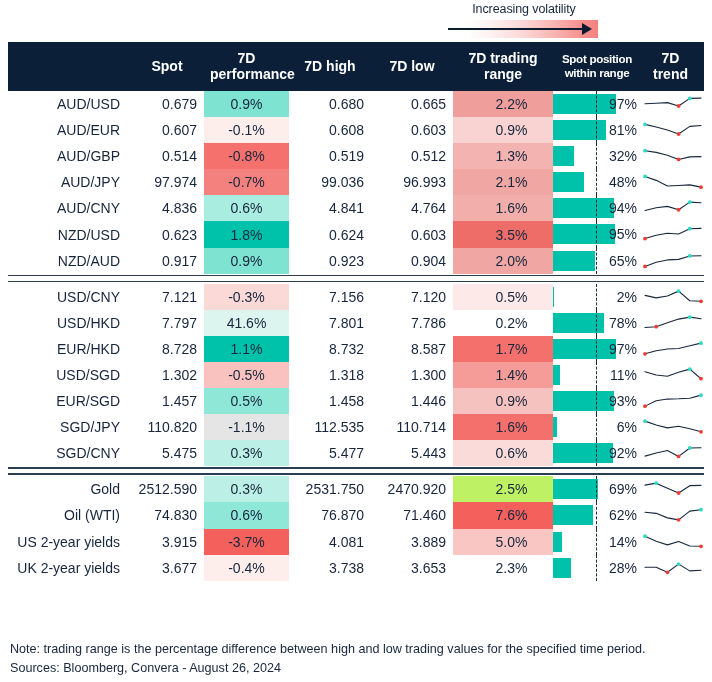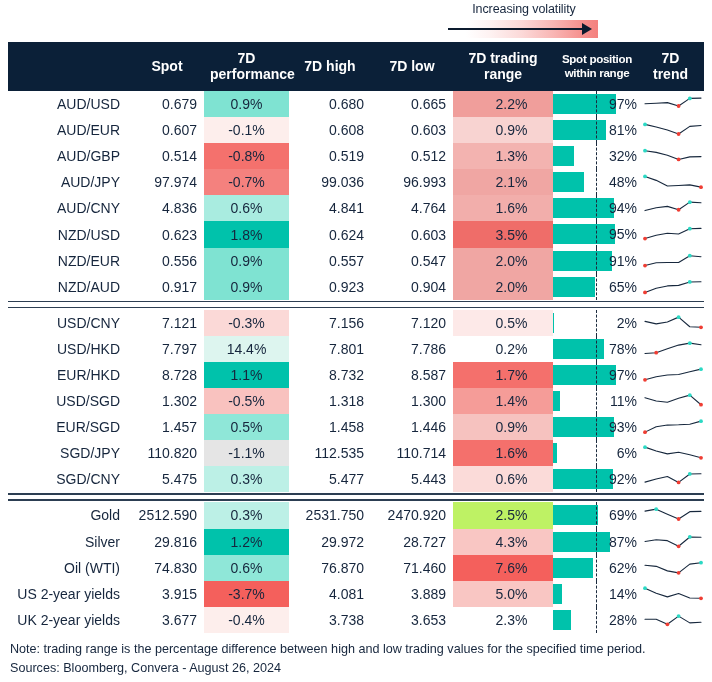--- a/index.html
+++ b/index.html
@@ -286,42 +286,20 @@
           </td>
           <td class="trend">
             <svg class="spark" viewBox="0 0 60 26.1" preserveAspectRatio="none">
               <path d="M 2.00 17.56 L 13.20 14.18 L 24.40 12.20 L 35.60 13.05 L 46.80 7.69 L 58.00 7.41" fill="none" stroke="#17283d" stroke-width="1.1" stroke-linejoin="round" stroke-linecap="round"></path>
               <circle cx="46.80" cy="7.69" r="1.9" fill="#2bd9c4"></circle>
               <circle cx="2.00" cy="17.56" r="1.9" fill="#ef3d33"></circle>
             </svg>
           </td>
         </tr>
         <tr>
-          <td class="name">NZD/EUR</td>
-          <td class="num">0.556</td>
-          <td class="perf" style="background:#7fe3d2">0.9%</td>
-          <td class="num">0.557</td>
-          <td class="num">0.547</td>
-          <td class="range" style="background:#f0a6a3">2.0%</td>
-          <td class="pos">
-            <div class="bar-zone">
-              <div class="bar" style="width:67.34%"></div>
-              <div class="mid-dash"></div>
-              <div class="pos-val">91%</div>
-            </div>
-          </td>
-          <td class="trend">
-            <svg class="spark" viewBox="0 0 60 26.1" preserveAspectRatio="none">
-              <path d="M 2.00 17.56 L 13.20 14.74 L 24.40 14.46 L 35.60 14.46 L 46.80 7.69 L 58.00 8.82" fill="none" stroke="#17283d" stroke-width="1.1" stroke-linejoin="round" stroke-linecap="round"></path>
-              <circle cx="46.80" cy="7.69" r="1.9" fill="#2bd9c4"></circle>
-              <circle cx="2.00" cy="17.56" r="1.9" fill="#ef3d33"></circle>
-            </svg>
-          </td>
-        </tr>
-        <tr>
           <td class="name">NZD/AUD</td>
           <td class="num">0.917</td>
           <td class="perf" style="background:#7fe3d2">0.9%</td>
           <td class="num">0.923</td>
           <td class="num">0.904</td>
           <td class="range" style="background:#f0a6a3">2.0%</td>
           <td class="pos">
             <div class="bar-zone">
               <div class="bar" style="width:48.1%"></div>
               <div class="mid-dash"></div>
@@ -360,21 +338,21 @@
             <svg class="spark" viewBox="0 0 60 26.1" preserveAspectRatio="none">
               <path d="M 2.00 11.36 L 13.20 13.90 L 24.40 11.92 L 35.60 7.13 L 46.80 16.72 L 58.00 17.28" fill="none" stroke="#17283d" stroke-width="1.1" stroke-linejoin="round" stroke-linecap="round"></path>
               <circle cx="35.60" cy="7.13" r="1.9" fill="#2bd9c4"></circle>
               <circle cx="58.00" cy="17.28" r="1.9" fill="#ef3d33"></circle>
             </svg>
           </td>
         </tr>
         <tr>
           <td class="name">USD/HKD</td>
           <td class="num">7.797</td>
-          <td class="perf" style="background:#ddf5ef">14.4%</td>
+          <td class="perf" style="background:#ddf5ef">41.6%</td>
           <td class="num">7.801</td>
           <td class="num">7.786</td>
           <td class="range" style="background:#ffffff">0.2%</td>
           <td class="pos">
             <div class="bar-zone">
               <div class="bar" style="width:57.72%"></div>
               <div class="mid-dash"></div>
               <div class="pos-val">78%</div>
             </div>
           </td>
@@ -518,42 +496,20 @@
           </td>
           <td class="trend">
             <svg class="spark" viewBox="0 0 60 26.1" preserveAspectRatio="none">
               <path d="M 2.00 9.10 L 13.20 7.13 L 24.40 12.20 L 35.60 17.00 L 46.80 9.67 L 58.00 9.38" fill="none" stroke="#17283d" stroke-width="1.1" stroke-linejoin="round" stroke-linecap="round"></path>
               <circle cx="13.20" cy="7.13" r="1.9" fill="#2bd9c4"></circle>
               <circle cx="35.60" cy="17.00" r="1.9" fill="#ef3d33"></circle>
             </svg>
           </td>
         </tr>
         <tr>
-          <td class="name">Silver</td>
-          <td class="num">29.816</td>
-          <td class="perf" style="background:#00c2ab">1.2%</td>
-          <td class="num">29.972</td>
-          <td class="num">28.727</td>
-          <td class="range" style="background:#f9c6c3">4.3%</td>
-          <td class="pos">
-            <div class="bar-zone">
-              <div class="bar" style="width:64.38%"></div>
-              <div class="mid-dash"></div>
-              <div class="pos-val">87%</div>
-            </div>
-          </td>
-          <td class="trend">
-            <svg class="spark" viewBox="0 0 60 26.1" preserveAspectRatio="none">
-              <path d="M 2.00 12.49 L 13.20 10.79 L 24.40 11.64 L 35.60 17.28 L 46.80 7.97 L 58.00 8.26" fill="none" stroke="#17283d" stroke-width="1.1" stroke-linejoin="round" stroke-linecap="round"></path>
-              <circle cx="46.80" cy="7.97" r="1.9" fill="#2bd9c4"></circle>
-              <circle cx="35.60" cy="17.28" r="1.9" fill="#ef3d33"></circle>
-            </svg>
-          </td>
-        </tr>
-        <tr>
           <td class="name">Oil (WTI)</td>
           <td class="num">74.830</td>
           <td class="perf" style="background:#8fe7d8">0.6%</td>
           <td class="num">76.870</td>
           <td class="num">71.460</td>
           <td class="range" style="background:#f4605c">7.6%</td>
           <td class="pos">
             <div class="bar-zone">
               <div class="bar" style="width:45.88%"></div>
               <div class="mid-dash"></div>

